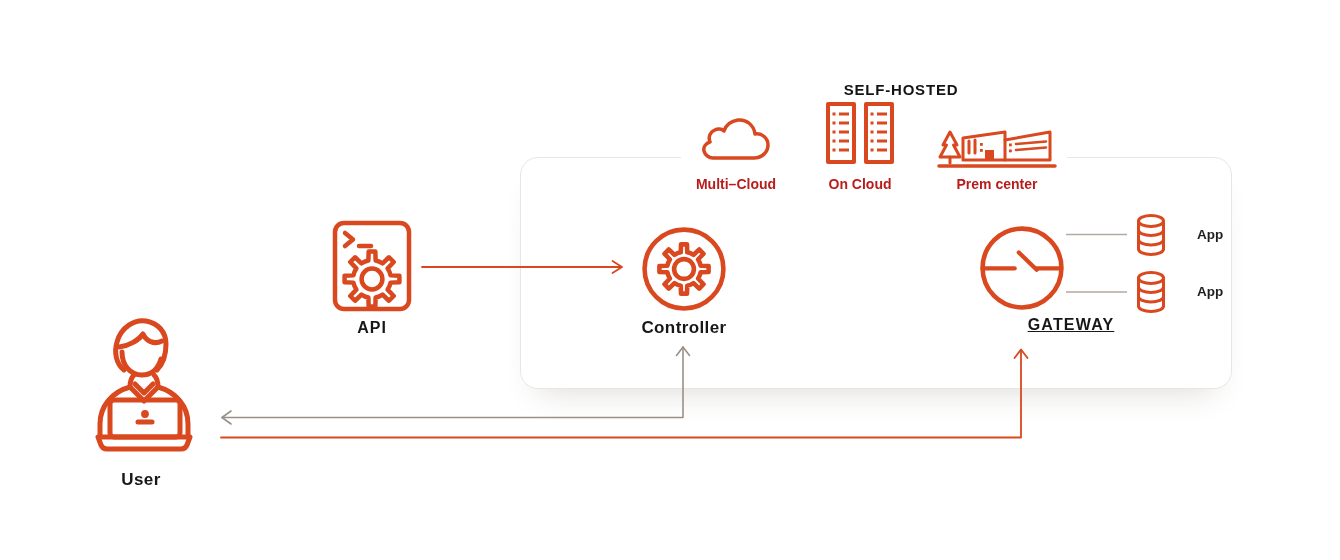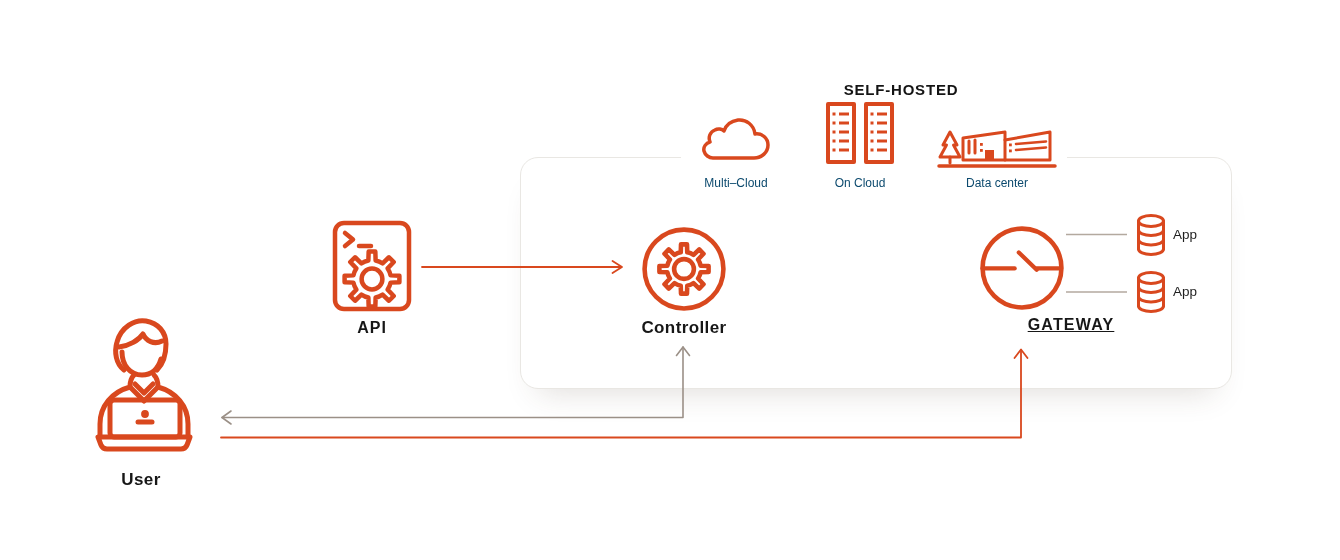--- a/index.html
+++ b/index.html
@@ -17,31 +17,32 @@
     transform:translateX(-50%);
     font-weight:700;
     color:#171717;
     font-size:17px;
     letter-spacing:0.4px;
     white-space:nowrap;
   }
   .small-label {
     position:absolute;
     transform:translateX(-50%);
-    font-weight:400;
-    color:#0c4a6e;
-    font-size:12px;
+    font-weight:700;
+    color:#b91c1c;
+    font-size:14px;
     white-space:nowrap;
   }
   .app-label {
     position:absolute;
-    font-weight:400;
+    font-weight:700;
     color:#1f1f1f;
     font-size:13.5px;
     white-space:nowrap;
+    margin-left:24px;
   }
   .hosted-title {
     position:absolute;
     transform:translateX(-50%);
     font-weight:800;
     color:#141414;
     font-size:15px;
     letter-spacing:0.8px;
     white-space:nowrap;
   }
@@ -199,21 +200,21 @@
     <path d="M79,22 L109,19.5" stroke-width="2.6"></path>
     <path d="M79,28 L109,25.5" stroke-width="2.6"></path>
     <g fill="#D9481E" stroke="none">
       <rect x="43" y="21" width="2.8" height="2.8"></rect>
         <rect x="43" y="27" width="2.8" height="2.8"></rect>
       <rect x="72" y="21.5" width="2.8" height="2.8"></rect>
         <rect x="72" y="27.5" width="2.8" height="2.8"></rect>
       <rect x="48" y="28" width="9" height="10"></rect>
     </g>
   </svg>
-  <div class="small-label" style="left:997px; top:176px;">Data center</div>
+  <div class="small-label" style="left:997px; top:176px;">Prem center</div>
 
   <svg class="abs" style="left:1135px; top:213px;" width="32" height="44" viewBox="0 0 32 44" fill="none" stroke="#D9481E" stroke-width="3" stroke-linecap="round">
     <ellipse cx="16" cy="8" rx="12.5" ry="5.5"></ellipse>
     <path d="M3.5,8 L3.5,36"></path>
       <path d="M28.5,8 L28.5,36"></path>
     <path d="M3.5,17 C3.5,20 9,22.5 16,22.5 C23,22.5 28.5,20 28.5,17"></path>
     <path d="M3.5,26.5 C3.5,29.5 9,32 16,32 C23,32 28.5,29.5 28.5,26.5"></path>
     <path d="M3.5,36 C3.5,39 9,41.5 16,41.5 C23,41.5 28.5,39 28.5,36"></path>
   </svg>
   <div class="app-label" style="left:1173px; top:227px;">App</div>

